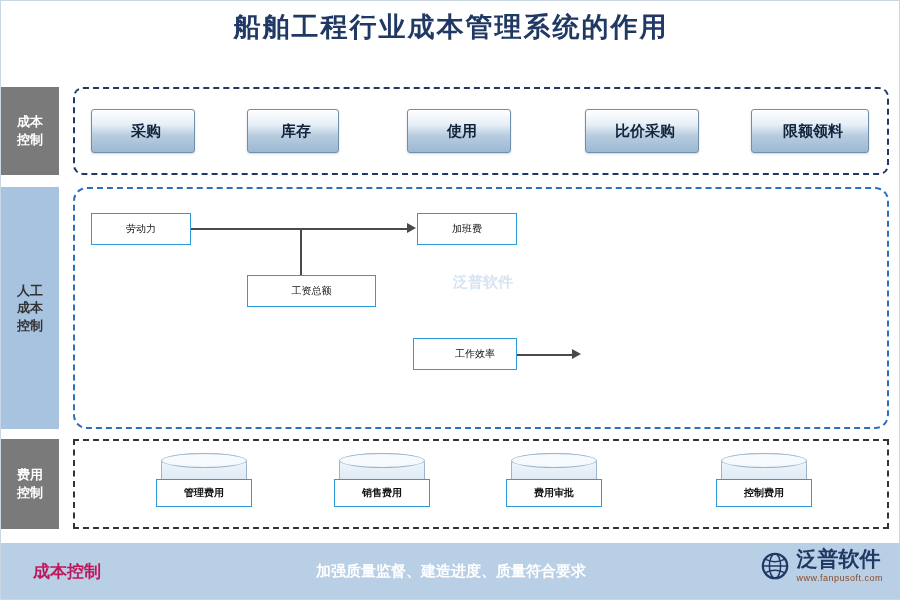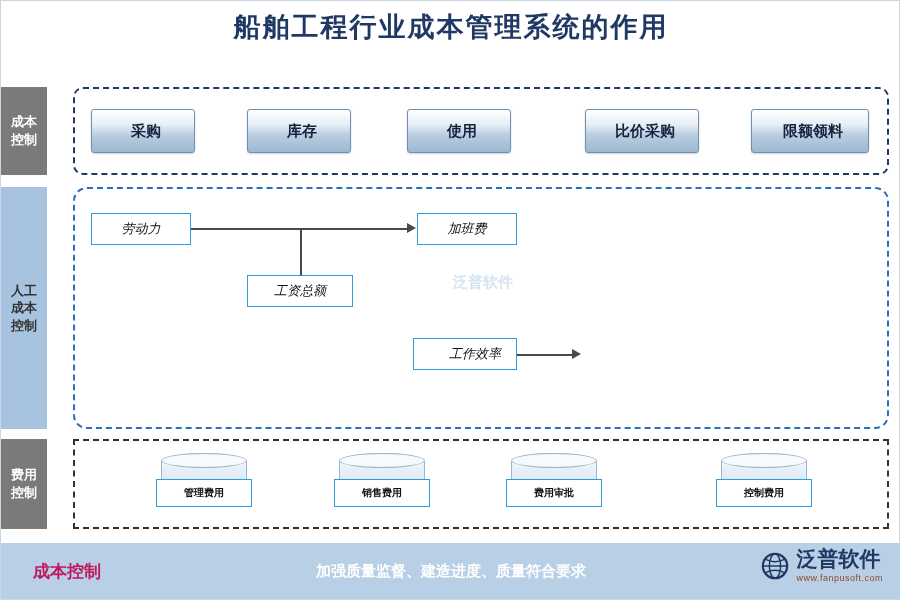--- a/index.html
+++ b/index.html
@@ -34,21 +34,21 @@
     font-weight: bold;
     color: #1f3864;
     letter-spacing: 2px;
     font-family: "Liberation Serif", serif;
   }
 
   
   .row-label {
     position: absolute;
     left: 0;
-    width: 46px;
+    width: 58px;
     display: flex;
     align-items: center;
     justify-content: center;
     text-align: center;
     font-size: 13px;
     font-weight: bold;
     line-height: 1.35;
     color: #ffffff;
     box-sizing: border-box;
   }
@@ -95,24 +95,23 @@
   }
 
   
   .obox {
     position: absolute;
     border: 1.5px solid #2c9bdc;
     background: #ffffff;
     display: flex;
     align-items: center;
     justify-content: center;
-    font-size: 13px;
+    font-size: 10px;
     color: #111111;
     box-sizing: border-box;
-    font-style: italic;
   }
 
   
   .line {
     position: absolute;
     background: #4a4a4a;
   }
   .h-line { height: 1.5px; }
   .v-line { width: 1.5px; }
   .arrow {
@@ -234,32 +233,32 @@
   <div class="row-label label-labor">
     <span>人工<br>成本<br>控制</span>
   </div>
   <div class="row-label label-fee">
     <span>费用<br>控制</span>
   </div>
 
   <div class="panel panel-cost"></div>
 
   <div class="btn" style="left:90px; top:108px; width:104px;">采购</div>
-  <div class="btn" style="left:246px; top:108px; width:104px;">库存</div>
+  <div class="btn" style="left:246px; top:108px; width:92px;">库存</div>
   <div class="btn" style="left:406px; top:108px; width:104px;">使用</div>
   <div class="btn" style="left:584px; top:108px; width:114px;text-align:right;">比价采购</div>
   <div class="btn" style="left:750px; top:108px; width:118px;">限额领料</div>
 
   <div class="panel panel-labor"></div>
 
   <div class="obox" style="left:90px; top:212px; width:100px; height:32px;">劳动力</div>
 
   <div class="obox" style="left:416px; top:212px; width:100px; height:32px;">加班费</div>
 
-  <div class="obox" style="left:246px; top:274px; width:106px; height:32px;">工资总额</div>
+  <div class="obox" style="left:246px; top:274px; width:129px; height:32px;">工资总额</div>
 
 
   <div class="obox" style="left:412px; top:337px; width:104px; height:32px;padding-left:20px;">工作效率</div>
 
 
   <div class="line h-line" style="left:190px; top:227px; width:220px;"></div>
   <div class="arrow" style="left:406px; top:222px;"></div>
   <div class="line v-line" style="left:299px; top:227px; height:47px;"></div>
 
   <div class="line h-line" style="left:516px; top:353px; width:58px;"></div>

